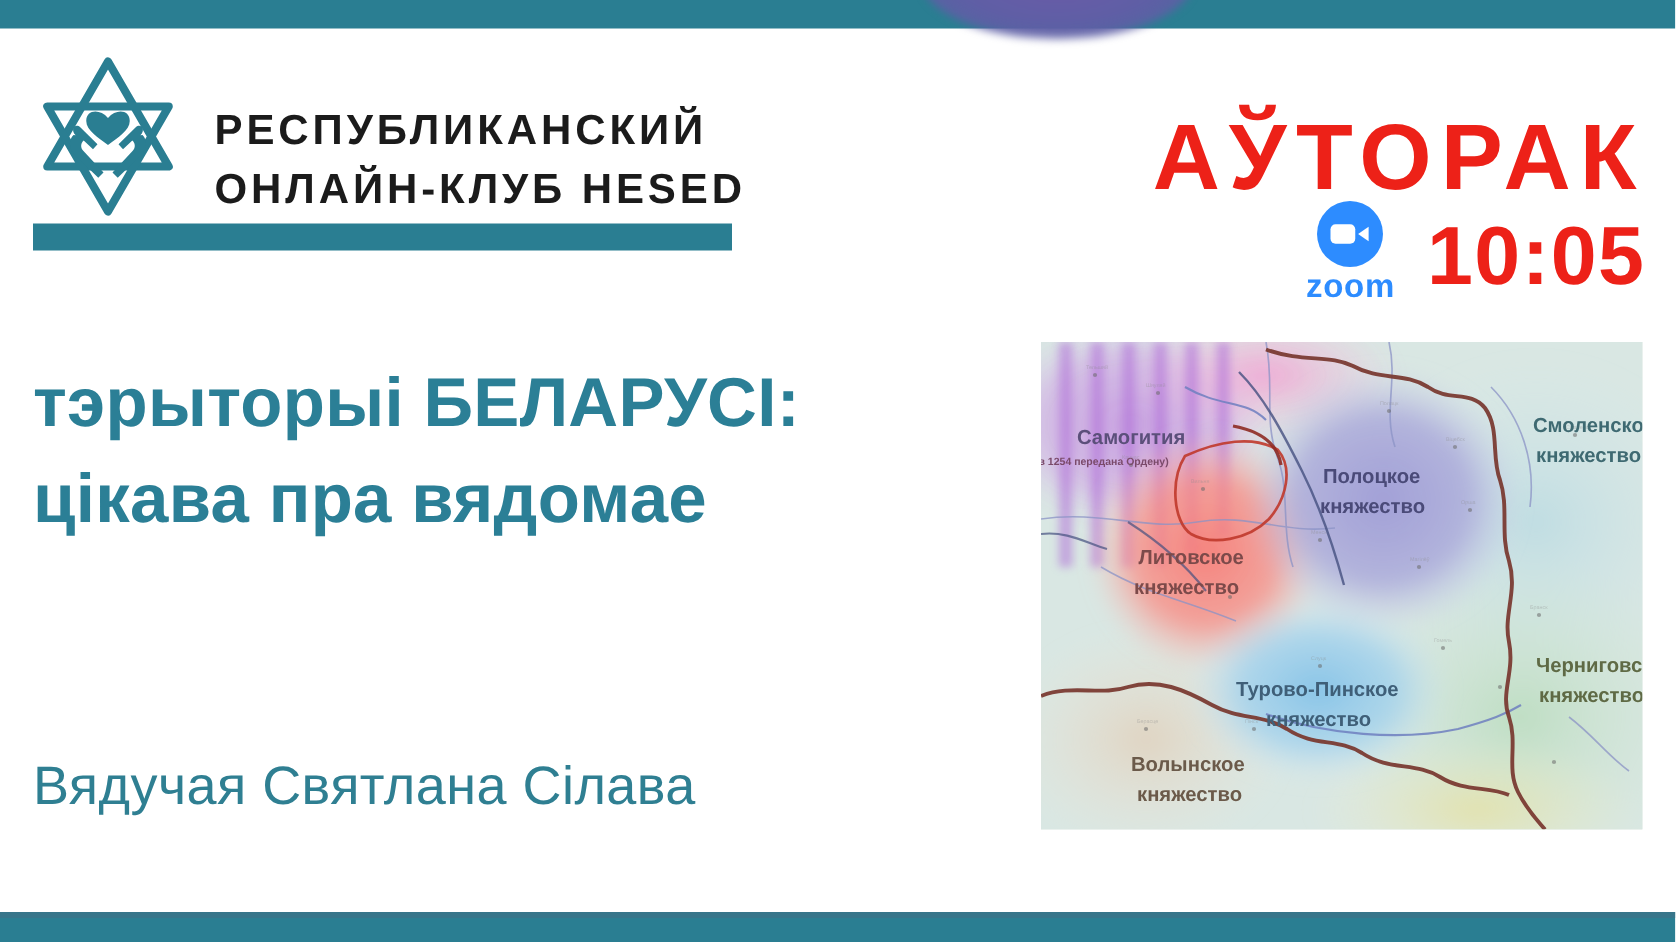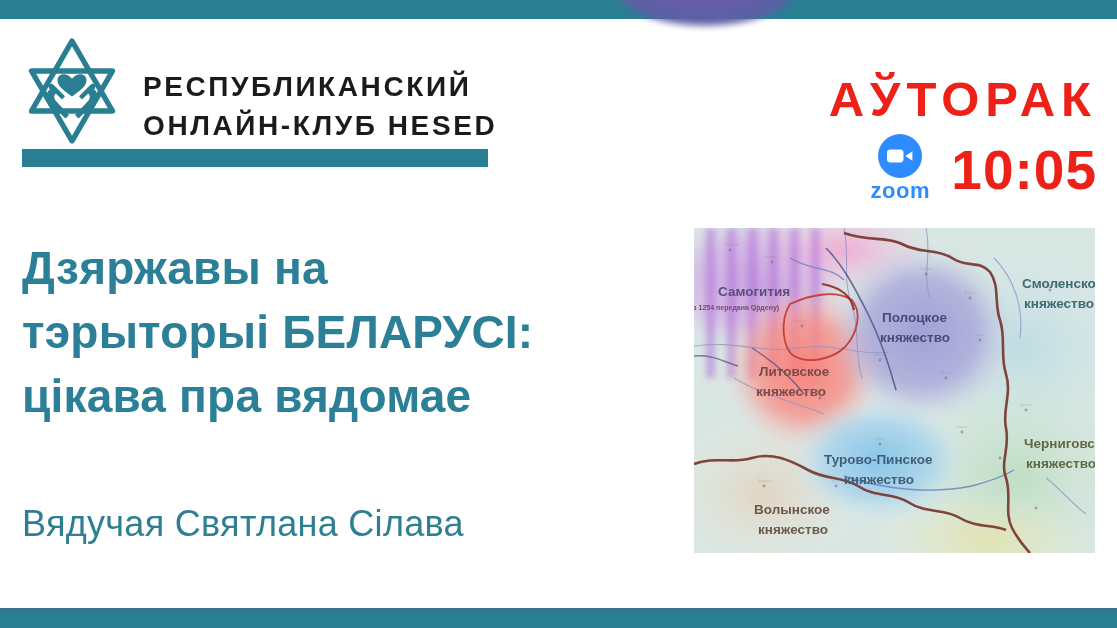--- a/index.html
+++ b/index.html
@@ -88,21 +88,21 @@
     background: #2a7e92;
   }
 
   
   .weekday {
     position: absolute;
     right: 20px;
     top: 56px;
     color: #ed2118;
     font-weight: bold;
-    font-size: 49px;
+    font-size: 62px;
     letter-spacing: 6px;
     line-height: 1;
     text-align: right;
     white-space: nowrap;
   }
   .time-row {
     position: absolute;
     right: 20px;
     top: 115px;
     display: flex;
@@ -227,21 +227,20 @@
             <path d="M19.4 9 L26.4 4.2 L26.4 13.8 Z" fill="#ffffff"></path>
           </svg>
         </div>
         <div class="zoom-word">zoom</div>
       </div>
       <div class="time">10:05</div>
     </div>
   </div>
 
   <div class="title">
-    <span class="tl">Дзяржавы на</span>
     <span class="tl">тэрыторыі БЕЛАРУСІ:</span>
     <span class="tl">цікава пра вядомае</span>
   </div>
 
   <div class="presenter">Вядучая Святлана Сілава</div>
 
   <div class="map">
     <svg width="401" height="325" viewBox="0 0 401 325" xmlns="http://www.w3.org/2000/svg">
       <defs>
         <radialGradient id="gPolotsk" cx="50%" cy="50%" r="50%">

